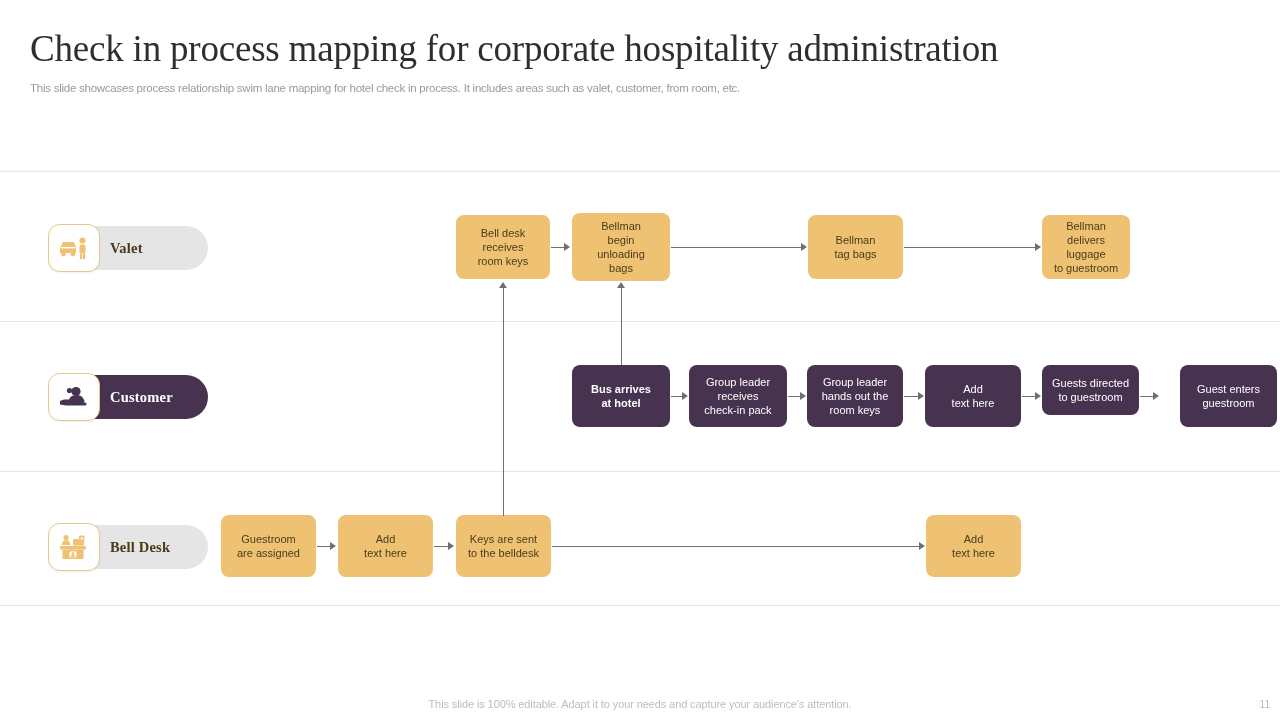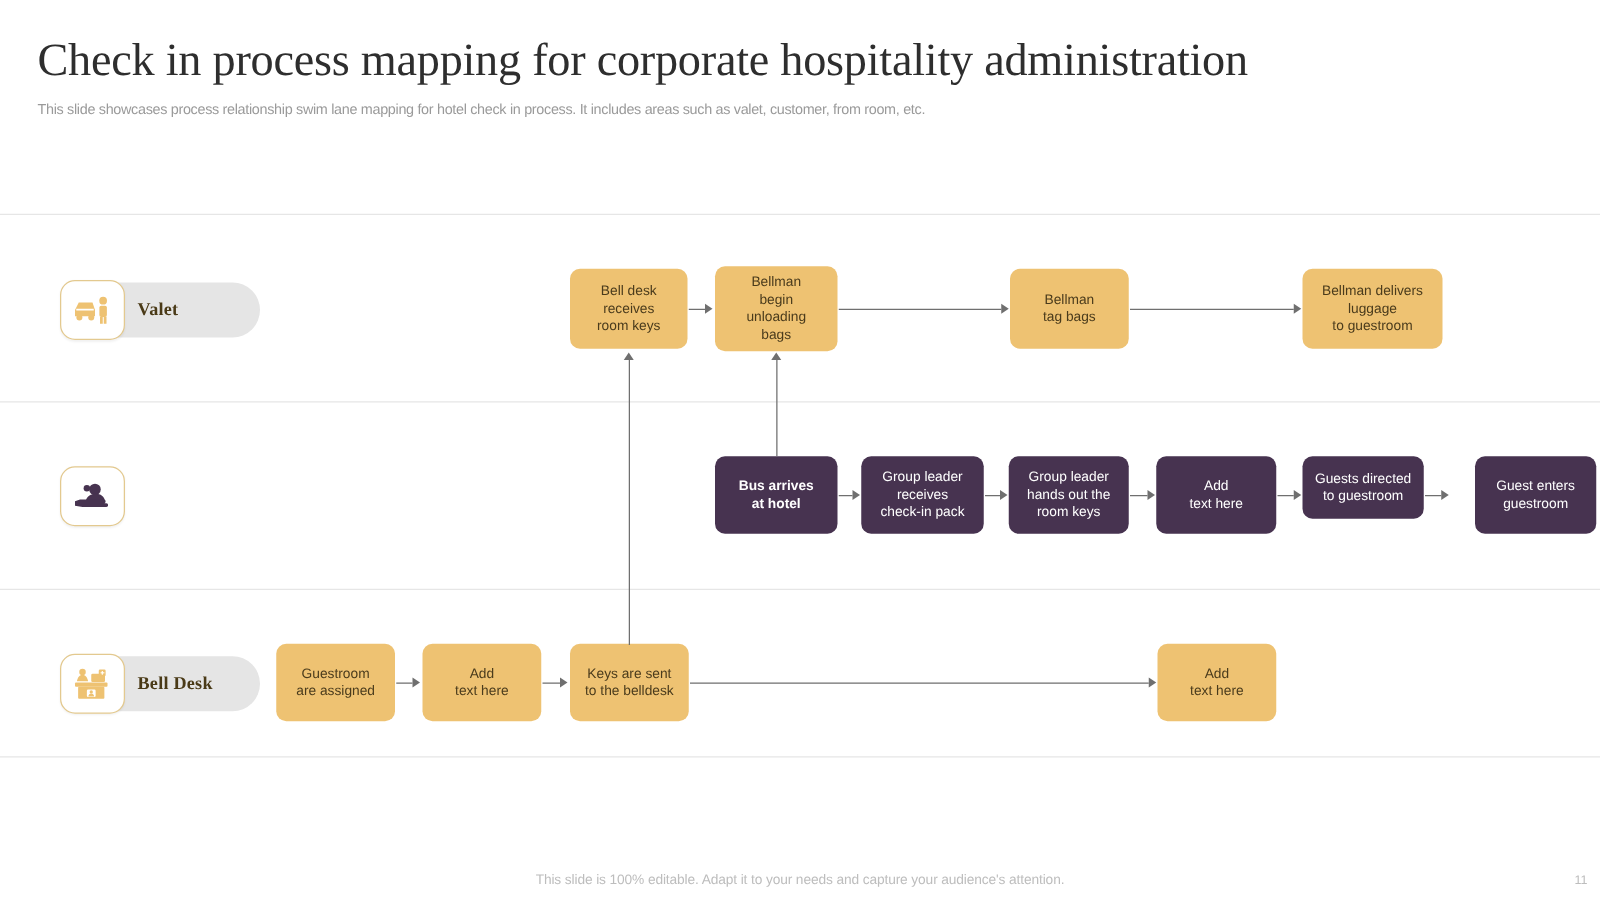--- a/index.html
+++ b/index.html
@@ -96,20 +96,23 @@
       <rect x="4" y="12" width="14" height="1.4" fill="#ffffff"></rect>
       <circle cx="25.5" cy="5.5" r="3.1" fill="#eec272"></circle>
       <rect x="22.5" y="9.5" width="6" height="9" rx="1.5" fill="#eec272"></rect>
       <rect x="23" y="18.5" width="2.2" height="5.5" fill="#eec272"></rect>
       <rect x="26" y="18.5" width="2.2" height="5.5" fill="#eec272"></rect>
     </svg>
   </div>
 </div>
 
 <div class="lane-label" style="left:24px;top:373px;">
+  <div class="pill pill-purple" style="margin-left:24px;">
+    <span class="pill-text">Customer</span>
+  </div>
   <div class="icon-box">
     <svg width="34" height="26" viewBox="0 0 34 26">
       <circle cx="19" cy="7.5" r="4.6" fill="#473350"></circle>
       <path d="M11.5 17 C12.5 12.5 16 11 19.5 11 C23.5 11 26.5 13 27 17 Z" fill="#473350"></path>
       <circle cx="12.5" cy="6.5" r="2.6" fill="#473350"></circle>
       <path d="M3 17 L7 15.5 L26 15.5 C28 15.5 28 18.6 26 18.6 L12 18.6 L28 18.6 C30 18.6 30 21.6 28 21.6 L9 21.6 L3 20.5 Z" fill="#473350"></path>
     </svg>
   </div>
 </div>
 
@@ -136,21 +139,21 @@
 
 <div class="node node-gold" style="left:456px;top:215px;width:94px;height:64px;">Bell desk
 receives
 room keys</div>
 <div class="node node-gold" style="left:572px;top:213px;width:98px;height:68px;">Bellman
 begin
 unloading
 bags</div>
 <div class="node node-gold" style="left:808px;top:215px;width:95px;height:64px;">Bellman
 tag bags</div>
-<div class="node node-gold" style="left:1042px;top:215px;width:112px;height:64px;">Bellman delivers
+<div class="node node-gold" style="left:1042px;top:215px;width:88px;height:64px;">Bellman delivers
 luggage
 to guestroom</div>
 
 <div class="conn conn-h" style="left:551px;top:247px;width:13px;"></div>
 <div class="arrow-r" style="left:564px;top:243px;"></div>
 
 <div class="conn conn-h" style="left:671px;top:247px;width:130px;"></div>
 <div class="arrow-r" style="left:801px;top:243px;"></div>
 
 <div class="conn conn-h" style="left:904px;top:247px;width:131px;"></div>

